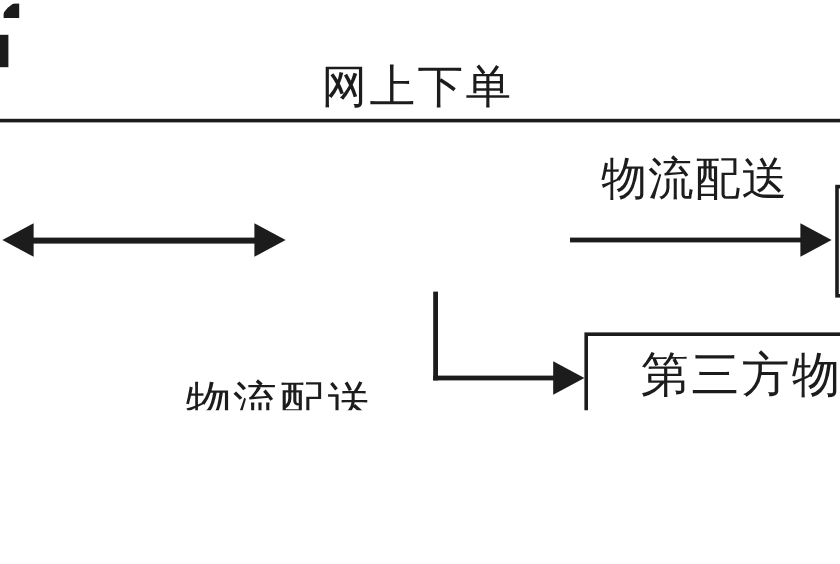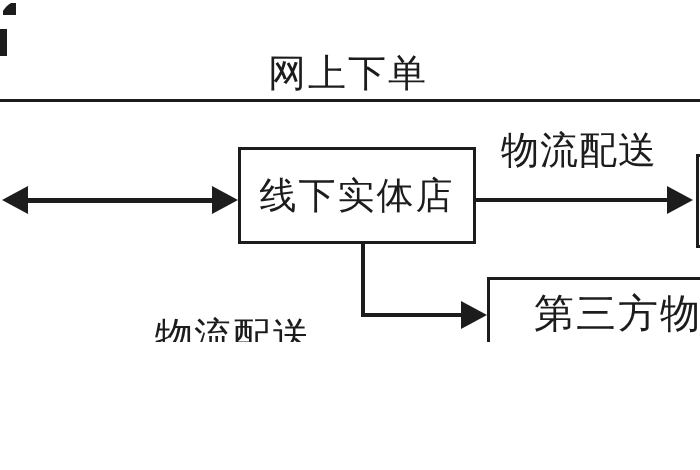--- a/index.html
+++ b/index.html
@@ -5,21 +5,21 @@
   :root{
     --ink:#1c1c1c;
     --bg:#ffffff;
   }
   html,body{margin:0;padding:0;background:#ffffff;}
   #figure-canvas{
     position:relative;
     width:700px;height:342px;
     background:var(--bg);
     overflow:hidden;
-    font-family:Liberation Sans, sans-serif;
+    font-family:Liberation Serif, serif;
     color:var(--ink);
     border-radius:22px;
   }
   .abs{position:absolute;}
   .hline{background:var(--ink);}
   .speck{background:var(--ink);}
   .diagram-label{
     font-size:38px;
     line-height:1;
     white-space:nowrap;
@@ -71,23 +71,20 @@
 
   <div class="abs diagram-label" style="left:268px;top:54px;letter-spacing:2px;">网上下单</div>
 
 
   <div class="abs diagram-label" style="left:501px;top:131px;">物流配送</div>
 
   <div class="abs head-left" style="left:2px;top:186px;"></div>
   <div class="abs shaft-h" style="left:22px;top:198px;width:192px;"></div>
   <div class="abs head-right" style="left:212px;top:186px;"></div>
 
-  <div class="abs node-box centered" style="left:238px;top:147px;width:238px;height:97px;">
-    <span class="node-label" style="font-size:37px;letter-spacing:2px;">线下实体店</span>
-  </div>
 
   <div class="abs shaft-h" style="left:475px;top:198px;width:195px;height:4px;"></div>
   <div class="abs head-right" style="left:667px;top:186px;"></div>
 
   <div class="abs node-box" style="left:696px;top:154px;width:50px;height:94px;"></div>
 
   <div class="abs shaft-v" style="left:361px;top:243px;height:74px;"></div>
   <div class="abs hline" style="left:361px;top:313px;width:102px;height:4px;"></div>
   <div class="abs head-right" style="left:461px;top:301px;"></div>
 

